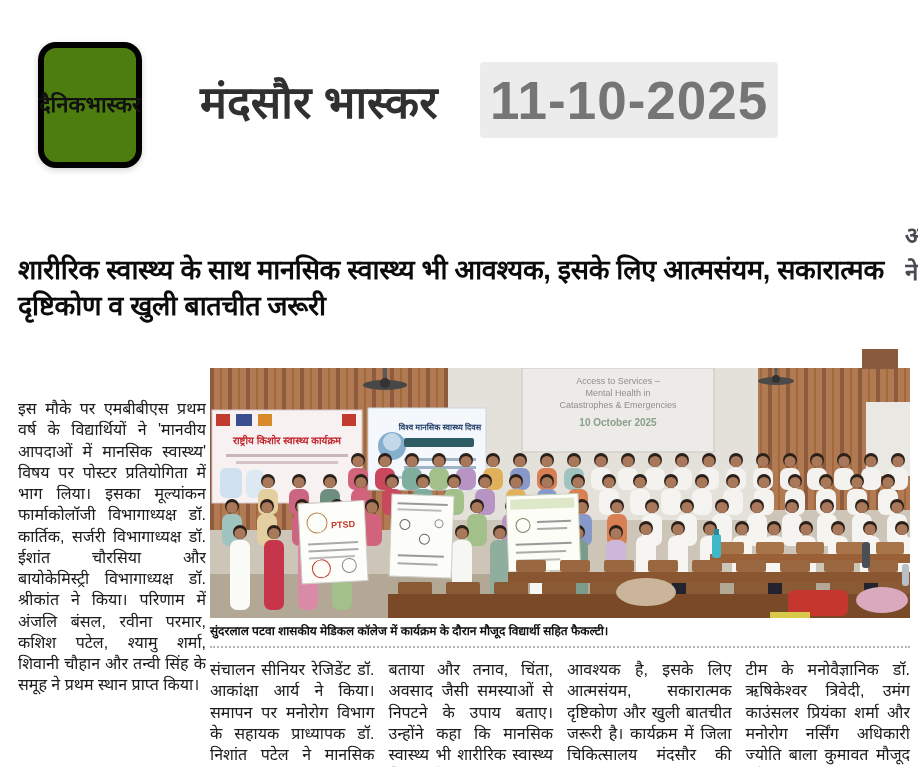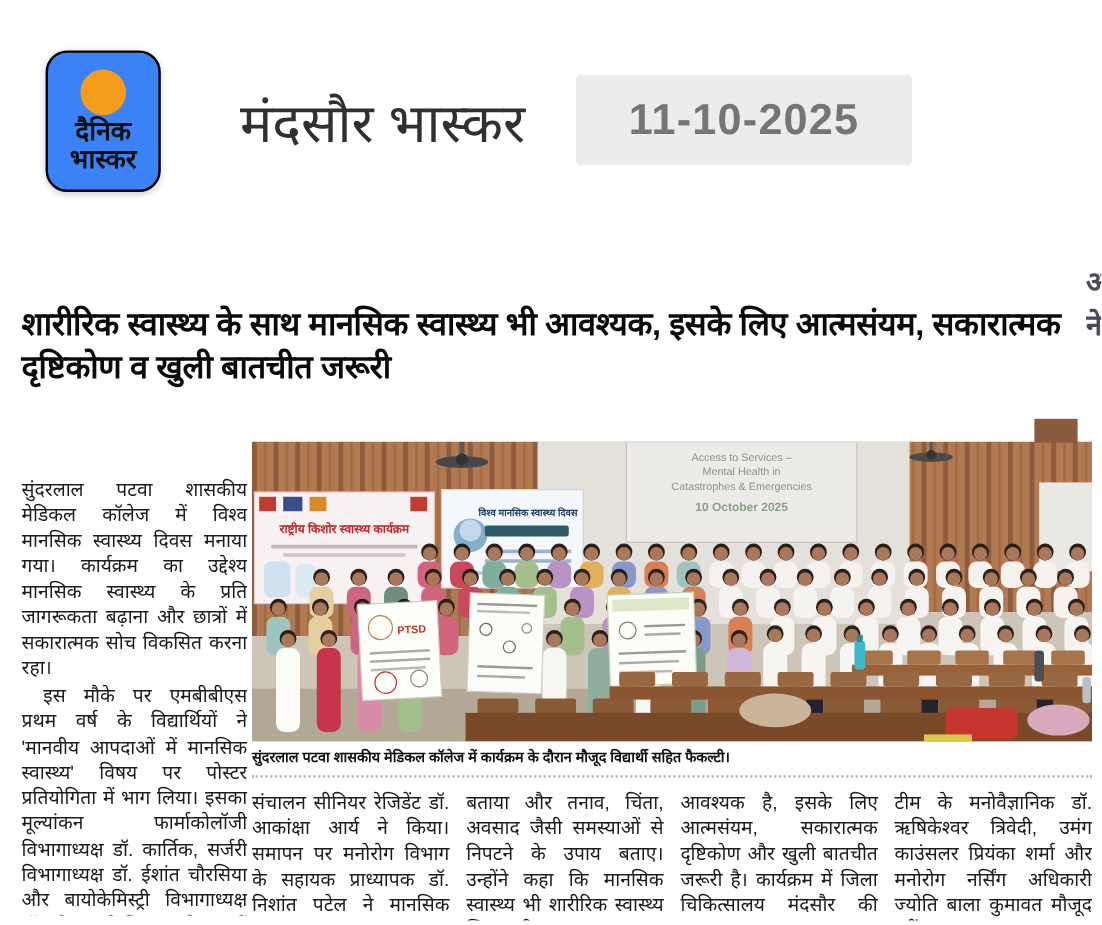--- a/index.html
+++ b/index.html
@@ -1,47 +1,47 @@
 <!DOCTYPE html>
 <html><head>
 <meta charset="utf-8">
 <style>
   html,body{margin:0;padding:0;background:#ffffff;}
   .page{position:relative;width:918px;height:771px;background:#ffffff;overflow:hidden;
         font-family:"Liberation Sans","DejaVu Sans",sans-serif;color:#1c1c1c;}
 
   
-  .logo{position:absolute;left:38px;top:42px;width:92px;height:114px;background:#3b82f6;
-        border:2px solid #000000;border-radius:18px;box-shadow:0 2px 6px rgba(0,0,0,.18);
-        display:flex;flex-direction:column;align-items:center;justify-content:center;}
+  .logo{position:absolute;left:38px;top:42px;width:92px;height:114px;background:#4d7c0f;
+        border:6px solid #000000;border-radius:18px;box-shadow:0 2px 6px rgba(0,0,0,.18);
+        display:flex;flex-direction:row;align-items:center;justify-content:center;}
   .logo-sun{width:38px;height:38px;border-radius:50%;background:#f49c1c;margin-bottom:3px;}
   .logo-txt{font-weight:bold;color:#111;font-size:22px;line-height:1.02;text-align:center;}
-  .paper-title{position:absolute;left:200px;top:70px;font-size:45px;font-weight:normal;color:#303030;white-space:nowrap;}
+  .paper-title{position:absolute;left:200px;top:70px;font-size:45px;font-weight:bold;color:#303030;white-space:nowrap;}
   .date-badge{position:absolute;left:480px;top:62px;min-width:260px;height:76px;background:#ececec;
         border-radius:4px;display:flex;align-items:center;justify-content:center;
-        font-size:36px;font-weight:bold;color:#757575;letter-spacing:1px;padding:0 10px;}
+        font-size:53px;font-weight:bold;color:#757575;letter-spacing:1px;padding:0 10px;}
 
   
   .kicker{position:absolute;left:18px;top:216px;width:882px;font-size:23px;font-weight:bold;color:#181824;white-space:nowrap;overflow:hidden;}
   .kicker-label{color:#d3321e;}
   .kicker-bullet{color:#d3321e;padding:0 6px;}
   .headline{position:absolute;left:18px;top:252px;width:884px;font-size:27px;line-height:1.34;
         font-weight:800;color:#0b0b0b;letter-spacing:-.3px;}
 
   
   .byline{position:absolute;left:18px;top:364px;width:188px;text-align:center;font-weight:bold;
         font-size:16px;color:#111;padding-bottom:7px;border-bottom:2px dotted #9a9a9a;}
   .byline-sep{padding:0 4px;color:#444;}
   .leftcol{position:absolute;left:18px;top:398px;width:188px;height:365px;overflow:hidden;
         font-size:16px;line-height:1.33;text-align:justify;color:#1c1c1c;}
   .leftcol p{margin:0;}
   .leftcol p + p{text-indent:18px;margin-top:2px;}
 
   
-  .photo{position:absolute;left:210px;top:368px;width:700px;height:250px;overflow:hidden;background:#bef264;text-decoration:underline;}
+  .photo{position:absolute;left:210px;top:368px;width:700px;height:250px;overflow:hidden;background:#14b8a6;text-decoration:underline;}
   .photo svg{display:block;}
   .caption{position:absolute;left:210px;top:622px;width:700px;font-size:12px;font-weight:bold;color:#101010;
         padding-bottom:7px;border-bottom:2px dotted #b5b5b5;}
 
   
   .bottomcols{position:absolute;left:210px;top:659px;width:700px;height:108px;display:flex;gap:14px;overflow:hidden;}
   .bcol{flex:1;font-size:16px;line-height:1.33;text-align:justify;color:#1c1c1c;}
 
   
   .edge{position:absolute;left:905px;top:218px;width:13px;height:130px;overflow:hidden;
@@ -59,21 +59,20 @@
     <div class="logo-txt">दैनिक</div>
     <div class="logo-txt">भास्कर</div>
   </div>
   <div class="paper-title">मंदसौर भास्कर</div>
   <div class="date-badge">11-10-2025</div>
 
 
   <h1 class="headline" style="margin:0">शारीरिक स्वास्थ्य के साथ मानसिक स्वास्थ्य भी आवश्यक, इसके लिए आत्मसंयम, सकारात्मक दृष्टिकोण व खुली बातचीत जरूरी</h1>
 
   <div class="leftcol">
-    <p>सुंदरलाल पटवा शासकीय मेडिकल कॉलेज में विश्व मानसिक स्वास्थ्य दिवस मनाया गया। कार्यक्रम का उद्देश्य मानसिक स्वास्थ्य के प्रति जागरूकता बढ़ाना और छात्रों में सकारात्मक सोच विकसित करना रहा।</p>
     <p>इस मौके पर एमबीबीएस प्रथम वर्ष के विद्यार्थियों ने 'मानवीय आपदाओं में मानसिक स्वास्थ्य' विषय पर पोस्टर प्रतियोगिता में भाग लिया। इसका मूल्यांकन फार्माकोलॉजी विभागाध्यक्ष डॉ. कार्तिक, सर्जरी विभागाध्यक्ष डॉ. ईशांत चौरसिया और बायोकेमिस्ट्री विभागाध्यक्ष डॉ. श्रीकांत ने किया। परिणाम में अंजलि बंसल, रवीना परमार, कशिश पटेल, श्यामु शर्मा, शिवानी चौहान और तन्वी सिंह के समूह ने प्रथम स्थान प्राप्त किया।</p>
   </div>
 
   <figure class="photo" style="margin:0">
     <svg viewBox="0 0 700 250" width="700" height="250">
       <defs>
         <pattern id="wood" width="18" height="18" patternUnits="userSpaceOnUse">
           <rect width="18" height="18" fill="#b17a52"></rect>
           <rect width="4" height="18" fill="#8e5c3c"></rect>
           <rect x="10" width="2" height="18" fill="#a2693f"></rect>

